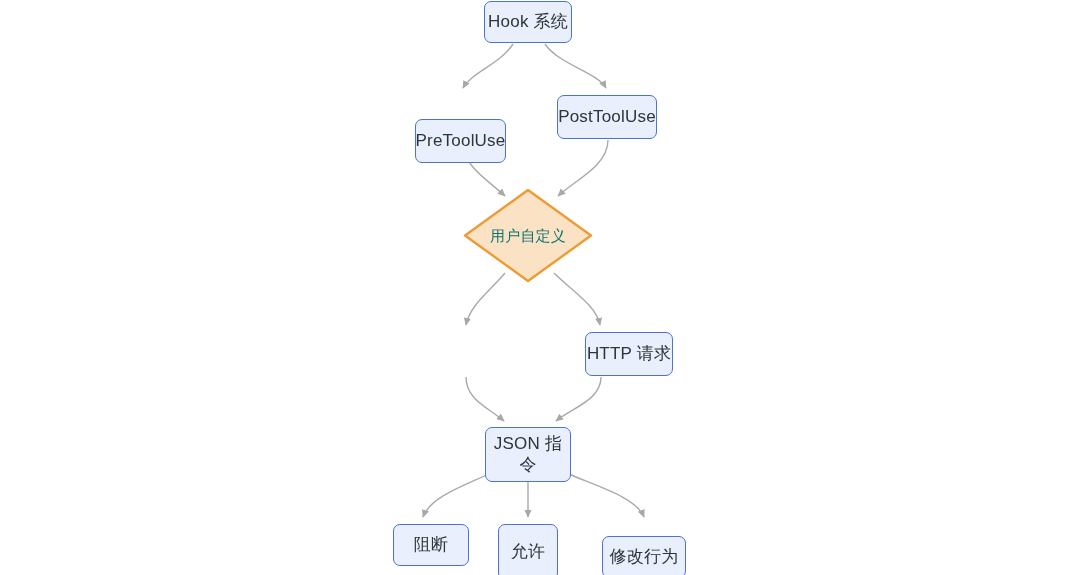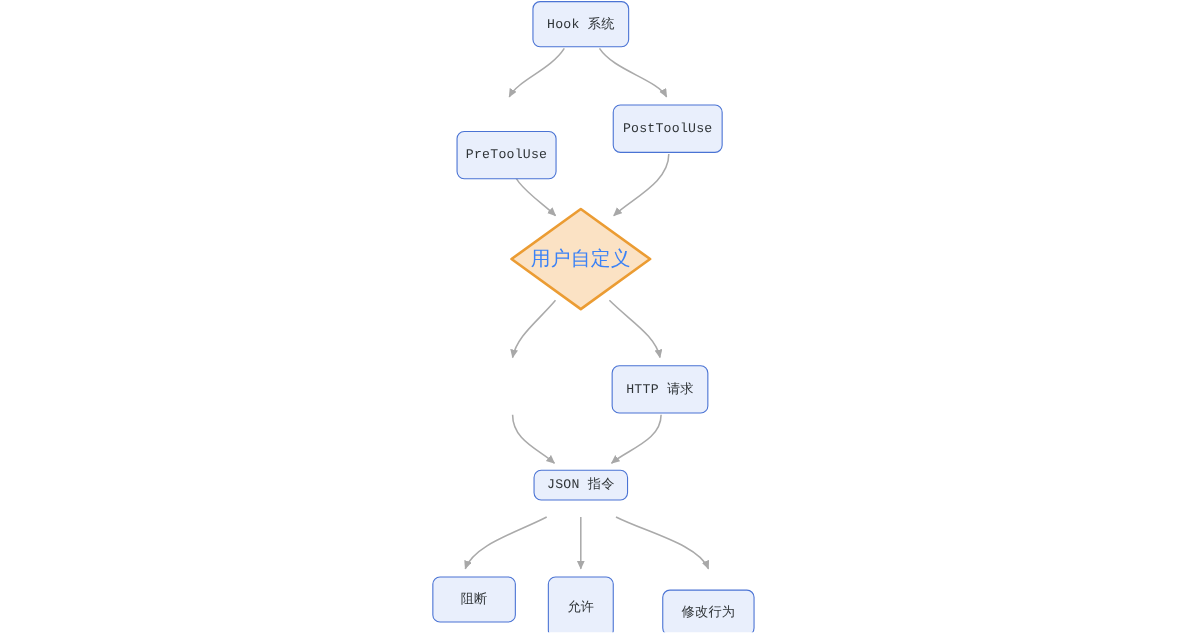--- a/index.html
+++ b/index.html
@@ -33,40 +33,39 @@
     text-align: center;
     line-height: 1.2;
     z-index: 2;
     user-select: none;
   }
   .node.rect {
     background: #e9effc;
     border: 1.6px solid #4a73d4;
     border-radius: 7px;
     color: #2f3437;
-    font-size: 12px;
+    font-size: 17px;
     letter-spacing: 0.2px;
-    font-family: Liberation Mono, monospace;
   }
   .node.diamond-wrap {
     background: transparent;
     border: none;
   }
   .diamond-shape {
     position: absolute;
     left: 0;
     top: 0;
     width: 100%;
     height: 100%;
   }
   .diamond-label {
     position: relative;
     z-index: 3;
-    color: #3b82f6;
-    font-size: 18px;
+    color: #0f766e;
+    font-size: 15px;
     letter-spacing: 0.2px;
   }
 </style>
 </head>
 <body>
 
 <div id="canvas">
 
   <svg id="edges" viewBox="0 0 1080 575" xmlns="http://www.w3.org/2000/svg">
     <defs>
@@ -113,25 +112,25 @@
   </div>
 
   <div class="node diamond-wrap" style="left:463px; top:188px; width:130px; height:95px;">
     <svg class="diamond-shape" viewBox="0 0 130 95" xmlns="http://www.w3.org/2000/svg" preserveAspectRatio="none">
       <polygon points="65,2 128,47.5 65,93 2,47.5" fill="#fbe2c4" stroke="#eb9c33" stroke-width="2.4" stroke-linejoin="round"></polygon>
     </svg>
     <span class="diamond-label">用户自定义</span>
   </div>
 
 
-  <div class="node rect" style="left:556px; top:332px; width:88px; height:44px;">
+  <div class="node rect" style="left:585px; top:332px; width:88px; height:44px;">
     <span>HTTP 请求</span>
   </div>
 
-  <div class="node rect" style="left:485px; top:427px; width:86px; height:28px;text-align:center;">
+  <div class="node rect" style="left:485px; top:427px; width:86px; height:55px;text-align:center;">
     <span>JSON 指令</span>
   </div>
 
   <div class="node rect" style="left:393px; top:524px; width:76px; height:42px;">
     <span>阻断</span>
   </div>
 
   <div class="node rect" style="left:498px; top:524px; width:60px; height:56px;">
     <span>允许</span>
   </div>

